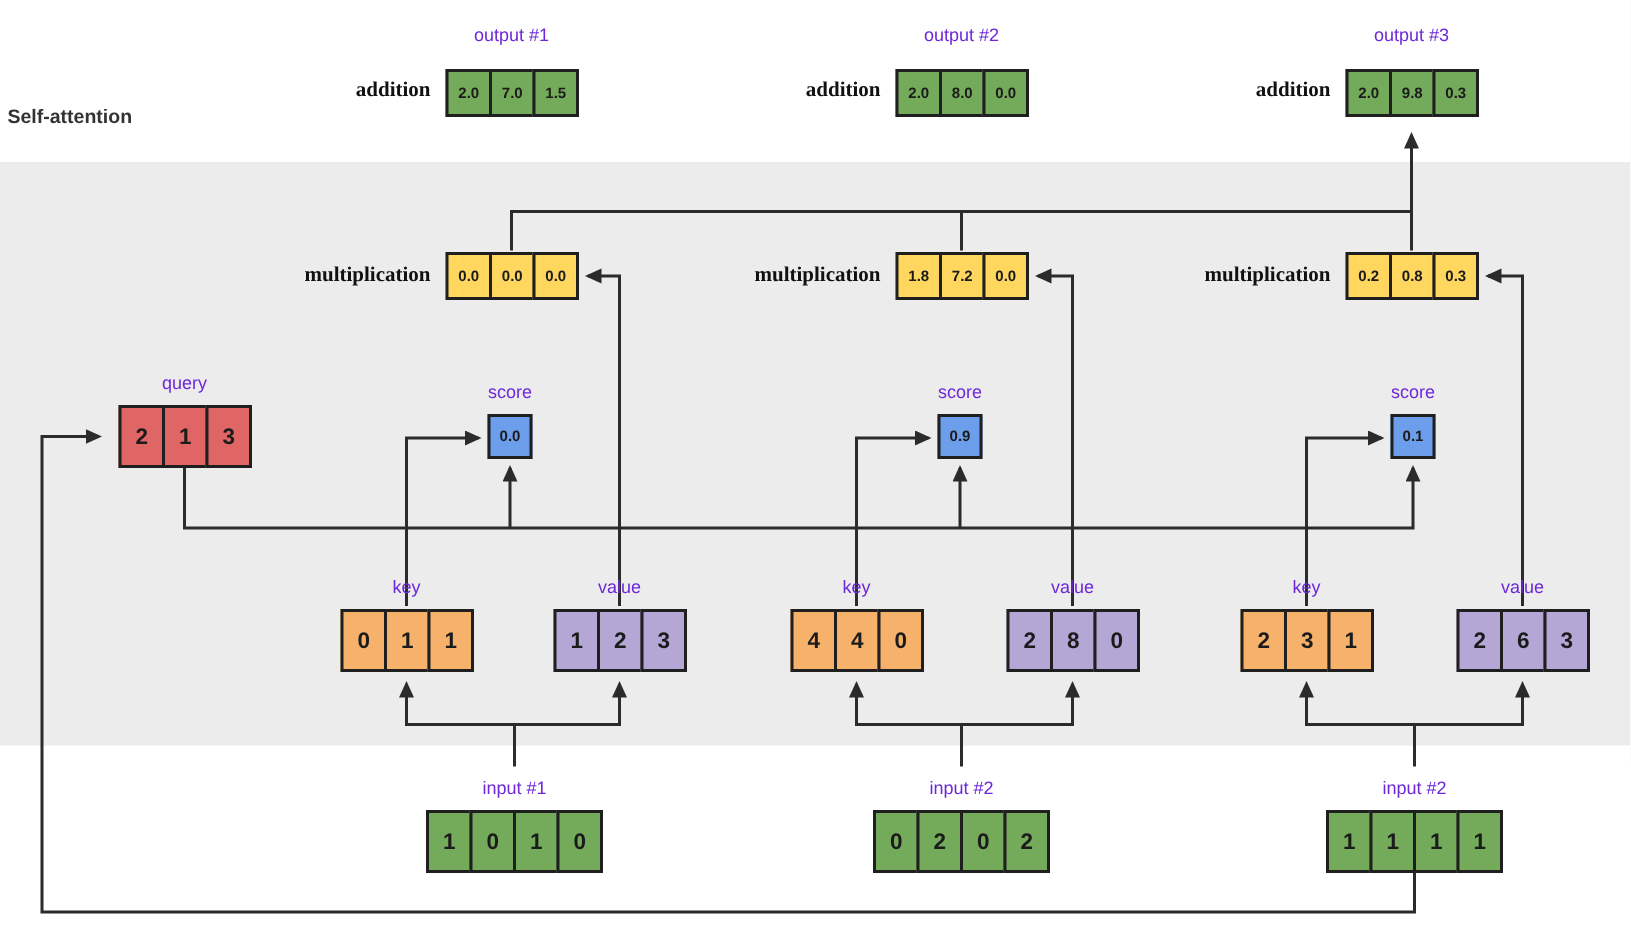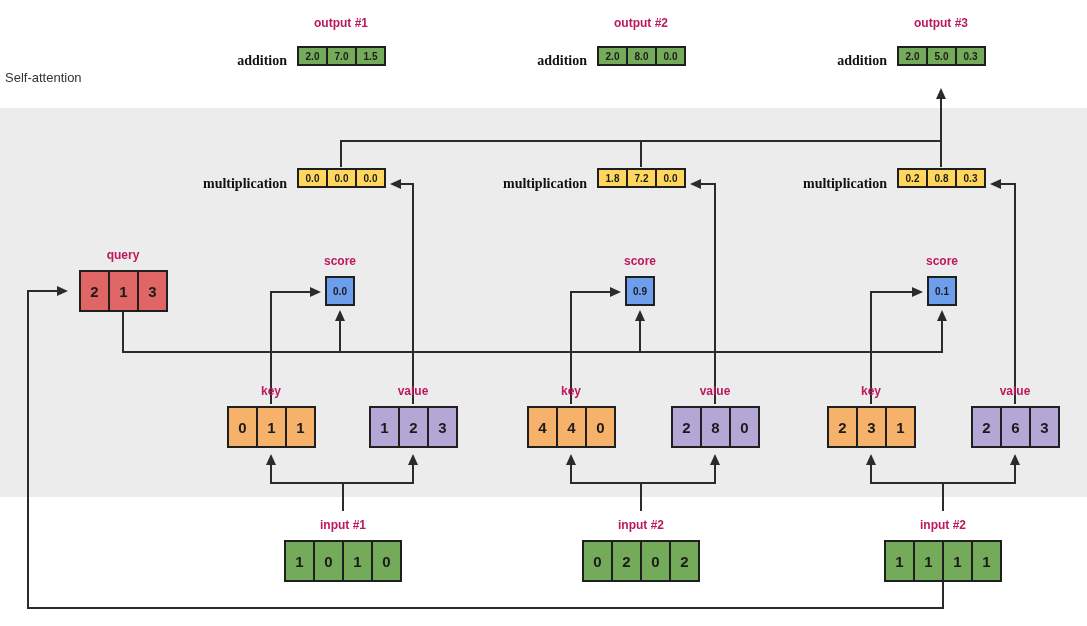--- a/index.html
+++ b/index.html
@@ -14,37 +14,37 @@
   .ln { stroke:var(--line,#2b2b2b); stroke-width:2; fill:none; }
 
   .row { position:absolute; display:flex; }
   .cell {
     box-sizing:border-box;
     border:2px solid var(--border,#1f1f1f);
     display:flex; align-items:center; justify-content:center;
     font-weight:bold;
   }
   .cell + .cell { margin-left:-2px; }
-  .sm .cell { width:31px; height:20px; font-size:10px; }
+  .sm .cell { width:31px; height:32px; font-size:10px; }
   .md .cell { width:31px; height:42px; font-size:15px; }
   .score-box { position:absolute; width:30px; height:30px; box-sizing:border-box;
     border:2px solid var(--border,#1f1f1f);
     display:flex; align-items:center; justify-content:center;
     font-weight:bold; font-size:10px; }
 
   .c-green  { background:var(--green,#74ab5a); }
   .c-yellow { background:var(--yellow,#ffd75e); }
   .c-red    { background:var(--red,#e06666); }
   .c-blue   { background:var(--blue,#6d9eeb); }
   .c-orange { background:var(--orange,#f6b26b); }
   .c-purple { background:var(--purple,#b4a7d6); }
 
-  .lbl { position:absolute; font-size:12px; color:#be185d; width:120px; text-align:center;font-weight:bold; }
+  .lbl { position:absolute; font-size:12px; color:#6d28d9; width:120px; text-align:center; }
   .lbl-bold { position:absolute; font-size:14px; font-weight:bold; color:#111; width:150px; text-align:right;font-family:Liberation Serif, serif; }
-  .title { position:absolute; left:5px; top:70px; font-size:13px; color:#333; }
+  .title { position:absolute; left:5px; top:70px; font-size:13px; color:#333;font-weight:bold; }
 </style>
 </head>
 <body>
 
 <div class="canvas">
 
   <div class="band"></div>
 
   <svg class="connectors" viewBox="0 0 1087 626">
     <defs>
@@ -102,21 +102,21 @@
   <div class="row sm" style="left:597px;top:46px">
     <div class="cell c-green">2.0</div>
     <div class="cell c-green">8.0</div>
     <div class="cell c-green">0.0</div>
   </div>
 
   <div class="lbl" style="left:881px;top:16px">output #3</div>
   <div class="lbl-bold" style="left:737px;top:53px">addition</div>
   <div class="row sm" style="left:897px;top:46px">
     <div class="cell c-green">2.0</div>
-    <div class="cell c-green">5.0</div>
+    <div class="cell c-green">9.8</div>
     <div class="cell c-green">0.3</div>
   </div>
 
   <div class="lbl-bold" style="left:137px;top:176px">multiplication</div>
   <div class="row sm" style="left:297px;top:168px">
     <div class="cell c-yellow">0.0</div>
     <div class="cell c-yellow">0.0</div>
     <div class="cell c-yellow">0.0</div>
   </div>
 

